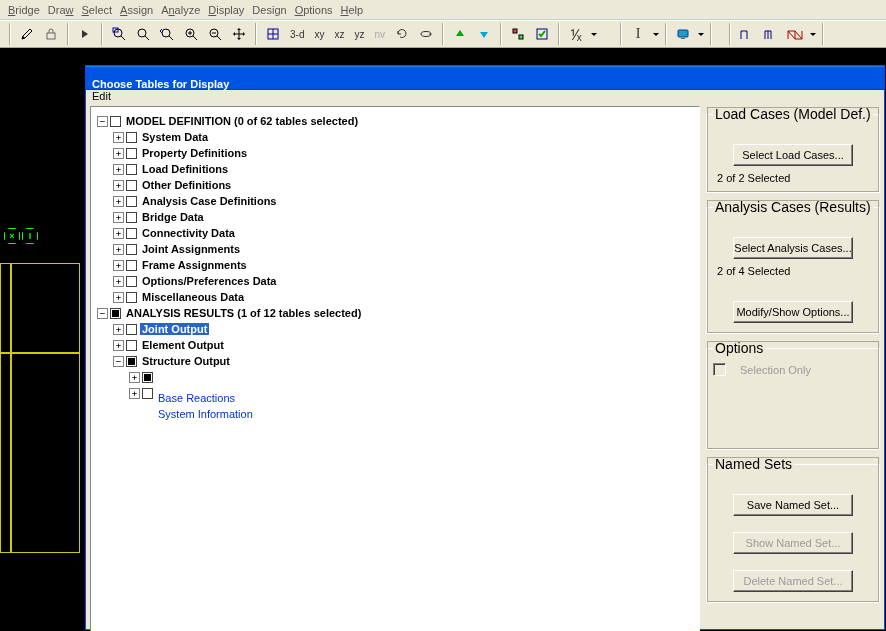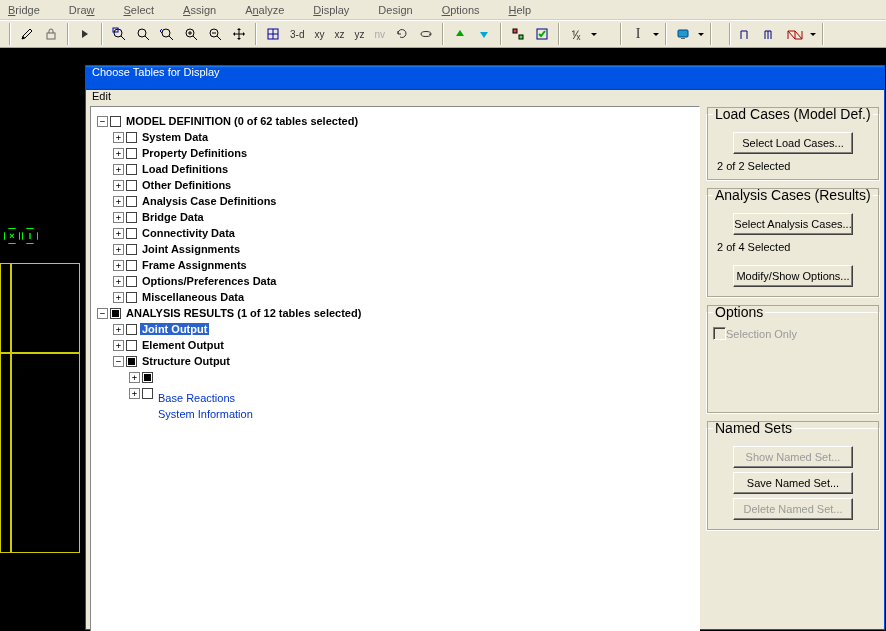--- a/index.html
+++ b/index.html
@@ -19,21 +19,21 @@
     }
 
     
     .menu-bar {
       height: 20px;
       background: #ece9d8;
       border-bottom: 1px solid #b8d5e6;
       display: flex;
       align-items: center;
       padding-left: 8px;
-      gap: 29px;
+      gap: 8px;
     }
     .menu-bar span {
       color: #555;
       cursor: default;
     }
     .menu-bar span u {
       text-decoration: underline;
     }
 
     
@@ -137,24 +137,24 @@
       left: 85px;
       width: 800px;
       height: 565px;
       border: 1px solid #0054e3;
     }
 
     .titlebar {
       height: 24px;
       background: linear-gradient(to bottom, #2a80ee 0%, #0054e3 8%, #0054e3 92%, #003fb0 100%);
       display: flex;
-      align-items: flex-start;
+      align-items: flex-end;
       padding-left: 6px;
       color: #fff;
-      font-weight: normal;
+      font-weight: bold;
       font-size: 12px;
     }
 
     .dialog-body {
       background: #ece9d8;
       height: calc(100% - 24px);
       display: flex;
       flex-direction: column;
     }
 
@@ -276,35 +276,35 @@
       background: #ece9d8;
       border-top: 1px solid #fff;
       border-left: 1px solid #fff;
       border-right: 1px solid #404040;
       border-bottom: 1px solid #404040;
       box-shadow: inset -1px -1px 0 #808080, inset 1px 1px 0 #ece9d8;
       display: flex;
       align-items: center;
       justify-content: center;
       width: 120px;
-      margin: 4px auto 4px;
+      margin: 16px auto 4px;
       cursor: default;
     }
     .win-button.disabled {
       color: #9a9a9a;
     }
 
     .status-text {
       padding: 2px 4px;
     }
 
     .option-row {
       display: flex;
       align-items: center;
-      gap: 0;
+      gap: 14px;
       padding: 1px 0;
     }
     .option-row.disabled {
       color: #9a9a9a;
     }
     .win-check {
       width: 13px;
       height: 13px;
       background: #fff;
       border-top: 1px solid #808080;
@@ -454,21 +454,21 @@
         <rect x="8" y="8" width="4" height="4" fill="#4d4" stroke="#000"></rect>
       </svg>
   </div>
   <div class="tool">
     <svg width="14" height="14">
         <rect x="2" y="2" width="10" height="10" fill="none" stroke="#008"></rect>
         <path d="M4 7 L6 9 L10 4" fill="none" stroke="#0a0" stroke-width="2"></path>
       </svg>
   </div>
   <div class="sep"></div>
-  <div class="tool" style="font-size:12px;">⅟ₓ</div>
+  <div class="tool" style="font-size:15px;">⅟ₓ</div>
   <div class="dropdown-arrow"></div>
   <div class="sep" style="margin-left:20px"></div>
   <div class="tool" style="font-family:serif;font-size:14px;">I</div>
   <div class="dropdown-arrow"></div>
   <div class="sep"></div>
   <div class="tool">
     <svg width="14" height="14">
         <rect x="2" y="3" width="10" height="7" rx="1" fill="#29c" stroke="#048"></rect>
         <rect x="5" y="11" width="4" height="1" fill="#666"></rect>
       </svg>
@@ -627,22 +627,22 @@
         <fieldset style="height:110px;">
           <legend>Options</legend>
           <div class="option-row disabled">
             <span class="win-check disabled"></span>
             <span>Selection Only</span>
           </div>
         </fieldset>
 
         <fieldset>
           <legend>Named Sets</legend>
+          <div class="win-button">Save Named Set...</div>
           <div class="win-button disabled">Show Named Set...</div>
-          <div class="win-button">Save Named Set...</div>
           <div class="win-button disabled">Delete Named Set...</div>
         </fieldset>
 
         <div class="ok-wrap">
           <div class="ok-button">OK</div>
         </div>
       </div>
     </div>
   </div>
 </div>

